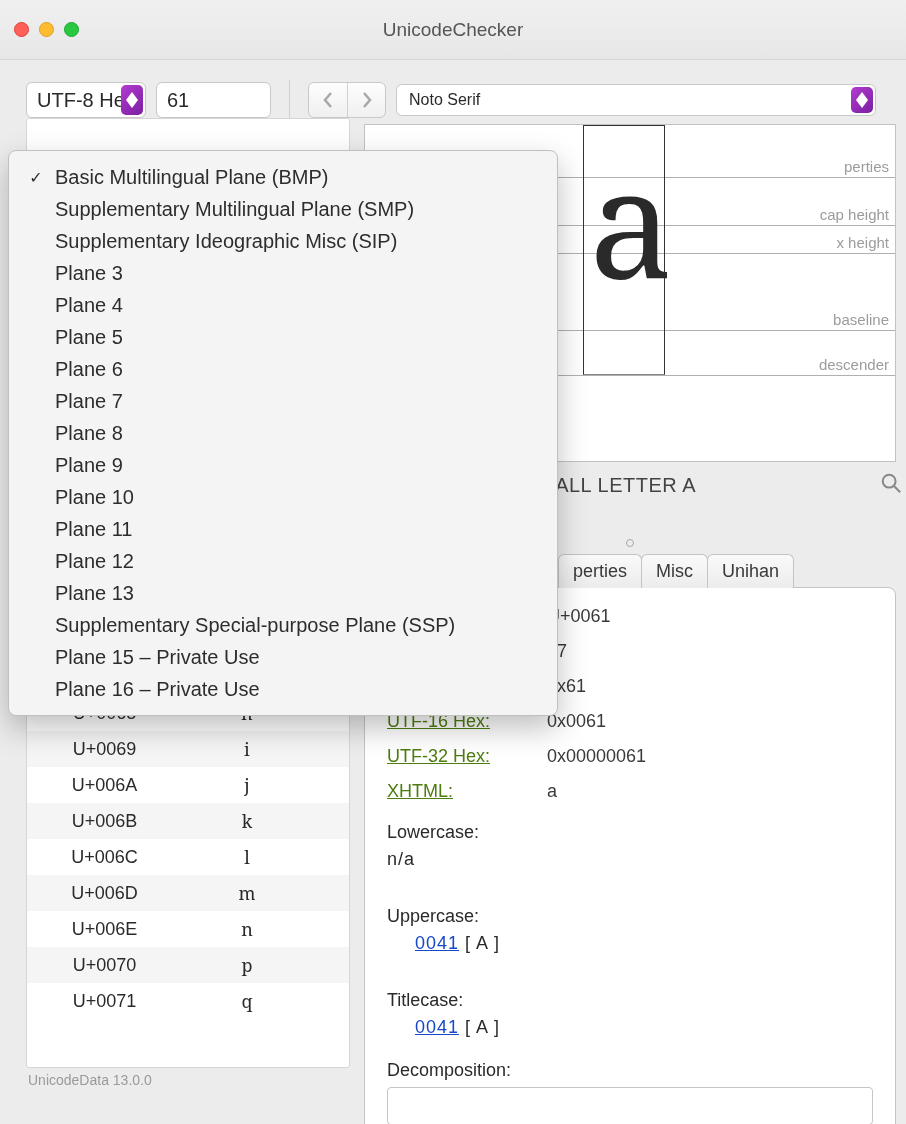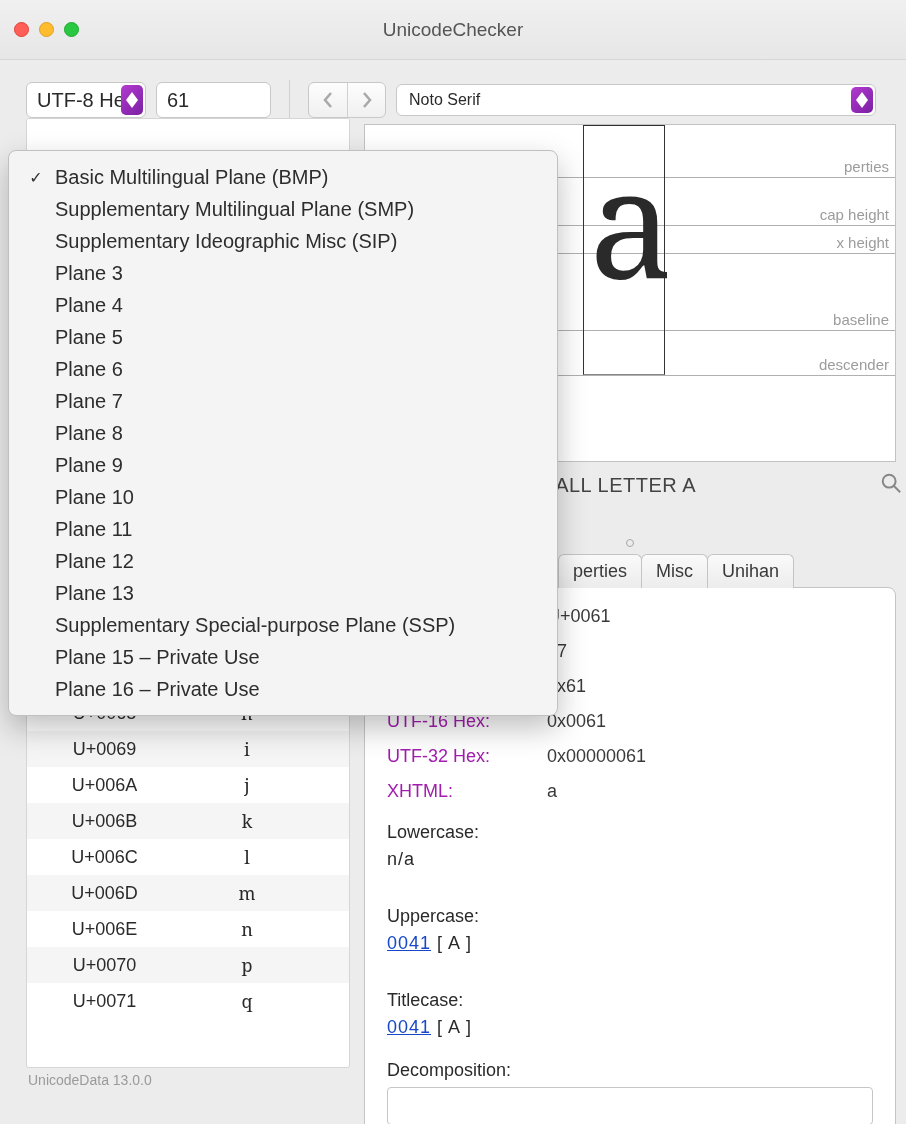--- a/index.html
+++ b/index.html
@@ -111,26 +111,26 @@
     background:linear-gradient(#fafafa,#ececec);
     color:#3a3a3a; font-size:18px; padding:6px 14px;
     border-top-left-radius:6px; border-top-right-radius:6px;
     margin-right:-1px;
   }
   .tabpanel {
     background:#fff; border:1px solid #c4c4c4; border-radius:8px;
     padding:18px 22px; min-height:430px;
   }
   .proplist { display:grid; grid-template-columns:150px 1fr; row-gap:14px; column-gap:10px; font-size:18px; align-items:center;}
-  .proplabel { color:#a21caf; }
+  .proplabel { color:#4d7c0f;text-decoration:underline; }
   .propval { color:#3a3a3a; }
   .caserow { display:flex; gap:36px; padding-top:20px; font-size:18px;flex-direction:column;}
   .caserow .col { }
   .caserow .collabel { margin-bottom:6px;}
-  .caserow .colval a { color:#1648c9; text-decoration:underline;}
+  .caserow .colval a { color:#1648c9; text-decoration:underline;margin-left:28px;}
   .caserow .colval { letter-spacing:1px;}
   .decomp { padding-top:22px;}
   .decomp input {
     width:100%; height:38px; border:1px solid #c6c6c6; border-radius:4px; padding:0 8px;
     font-size:16px; margin-top:6px;
   }
 
   
   .menu {
     position:absolute; left:8px; top:150px; width:550px;

